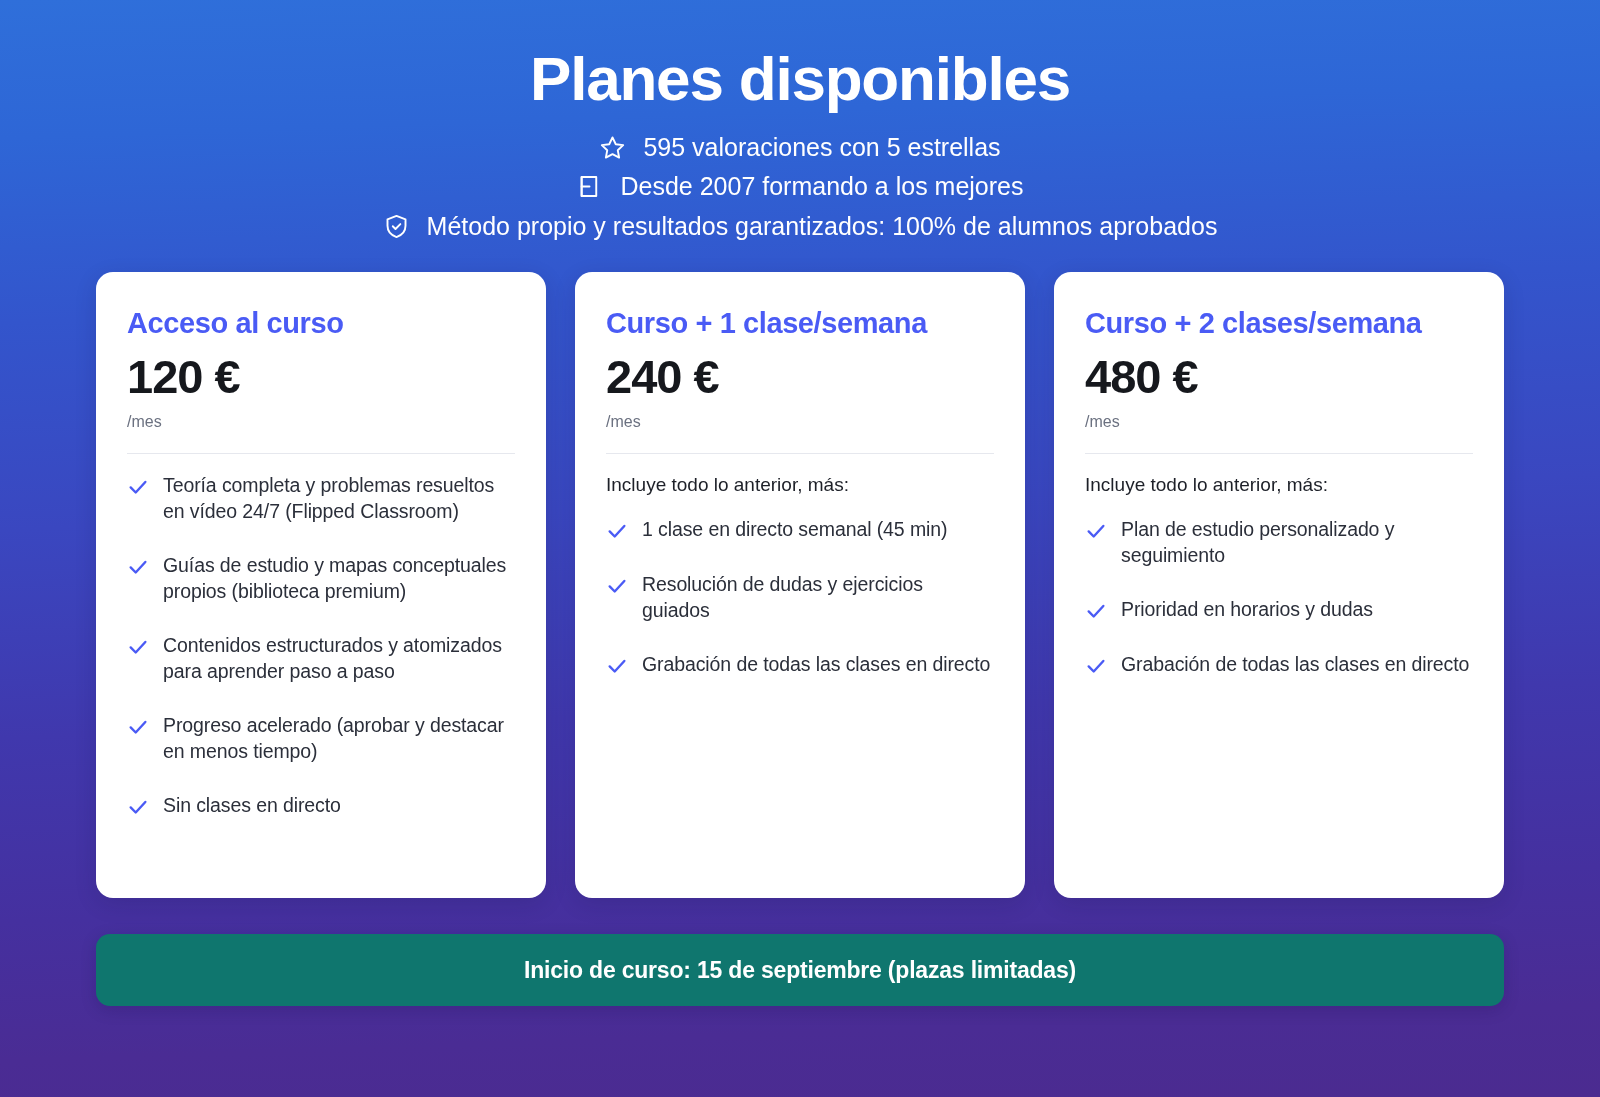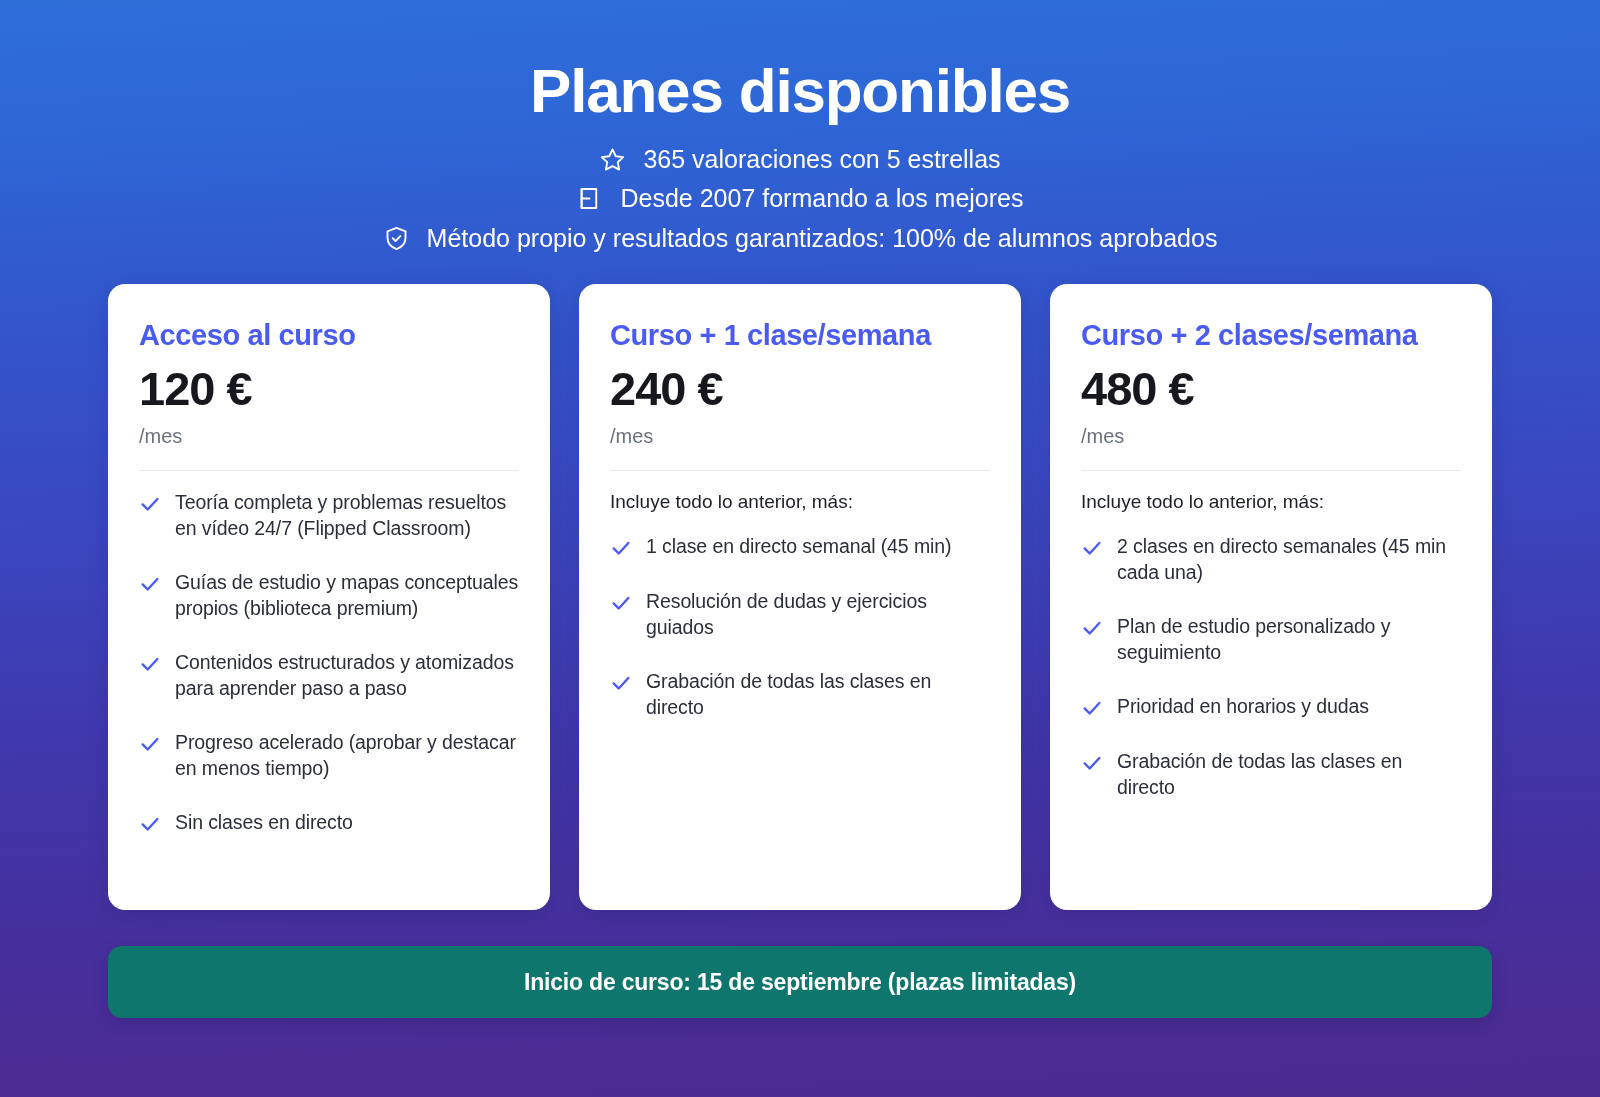--- a/index.html
+++ b/index.html
@@ -21,21 +21,21 @@
         #45309f 80%,
         #4a2c94 92%,
         #4b2b90 100%);
     position: relative;
   }
 
   .page {
     width: 1600px;
     height: 1097px;
     position: relative;
-    padding: 16px;
+    padding: 4px;
   }
 
   
   .header {
     padding-top: 42px;
     text-align: center;
     color: #ffffff;
   }
 
   .page-title {
@@ -112,21 +112,21 @@
 
   .price-amount {
     font-size: 47px;
     font-weight: bold;
     color: #16181d;
     letter-spacing: -1px;
     line-height: 1.08;
   }
 
   .price-period {
-    font-size: 20px;
+    font-size: 16px;
     color: #6b7180;
     font-weight: 500;
   }
 
   .divider {
     margin-top: 22px;
     height: 1px;
     background: #e6e8ee;
     width: 100%;
   }
@@ -196,21 +196,21 @@
     <h1 class="page-title">Planes disponibles</h1>
 
     <div class="subtitles">
 
       <div class="subtitle-row">
         <span class="subtitle-icon">
           <svg width="27" height="27" viewBox="0 0 24 24" fill="none" stroke="#ffffff" stroke-width="1.7" stroke-linejoin="round" stroke-linecap="round">
             <polygon points="12,3 14.9,9.1 21.5,9.9 16.7,14.5 17.9,21 12,17.9 6.1,21 7.3,14.5 2.5,9.9 9.1,9.1"></polygon>
           </svg>
         </span>
-        <span>365 valoraciones con 5 estrellas</span>
+        <span>595 valoraciones con 5 estrellas</span>
       </div>
 
       <div class="subtitle-row">
         <span class="subtitle-icon">
           <svg width="27" height="27" viewBox="0 0 24 24" fill="none" stroke="#ffffff" stroke-width="1.7" stroke-linejoin="round" stroke-linecap="round">
             <path d="M5 3.5 H18 V20.5 H5 Z"></path>
             <line x1="5" y1="12" x2="12" y2="12"></line>
             <line x1="5" y1="3.5" x2="5" y2="20.5"></line>
           </svg>
         </span>
@@ -327,28 +327,20 @@
       </div>
       <div class="divider"></div>
       <div class="includes-note">Incluye todo lo anterior, más:</div>
       <ul class="feature-list">
         <li class="feature-item">
           <span class="check-icon">
             <svg width="22" height="22" viewBox="0 0 24 24" fill="none" stroke="#4a5bf5" stroke-width="2.6" stroke-linecap="round" stroke-linejoin="round">
                 <polyline points="4,12.5 9.5,18 20,6.5"></polyline>
               </svg>
           </span>
-          <span class="feature-text">2 clases en directo semanales (45 min cada una)</span>
-        </li>
-        <li class="feature-item">
-          <span class="check-icon">
-            <svg width="22" height="22" viewBox="0 0 24 24" fill="none" stroke="#4a5bf5" stroke-width="2.6" stroke-linecap="round" stroke-linejoin="round">
-                <polyline points="4,12.5 9.5,18 20,6.5"></polyline>
-              </svg>
-          </span>
           <span class="feature-text">Plan de estudio personalizado y seguimiento</span>
         </li>
         <li class="feature-item">
           <span class="check-icon">
             <svg width="22" height="22" viewBox="0 0 24 24" fill="none" stroke="#4a5bf5" stroke-width="2.6" stroke-linecap="round" stroke-linejoin="round">
                 <polyline points="4,12.5 9.5,18 20,6.5"></polyline>
               </svg>
           </span>
           <span class="feature-text">Prioridad en horarios y dudas</span>
         </li>

